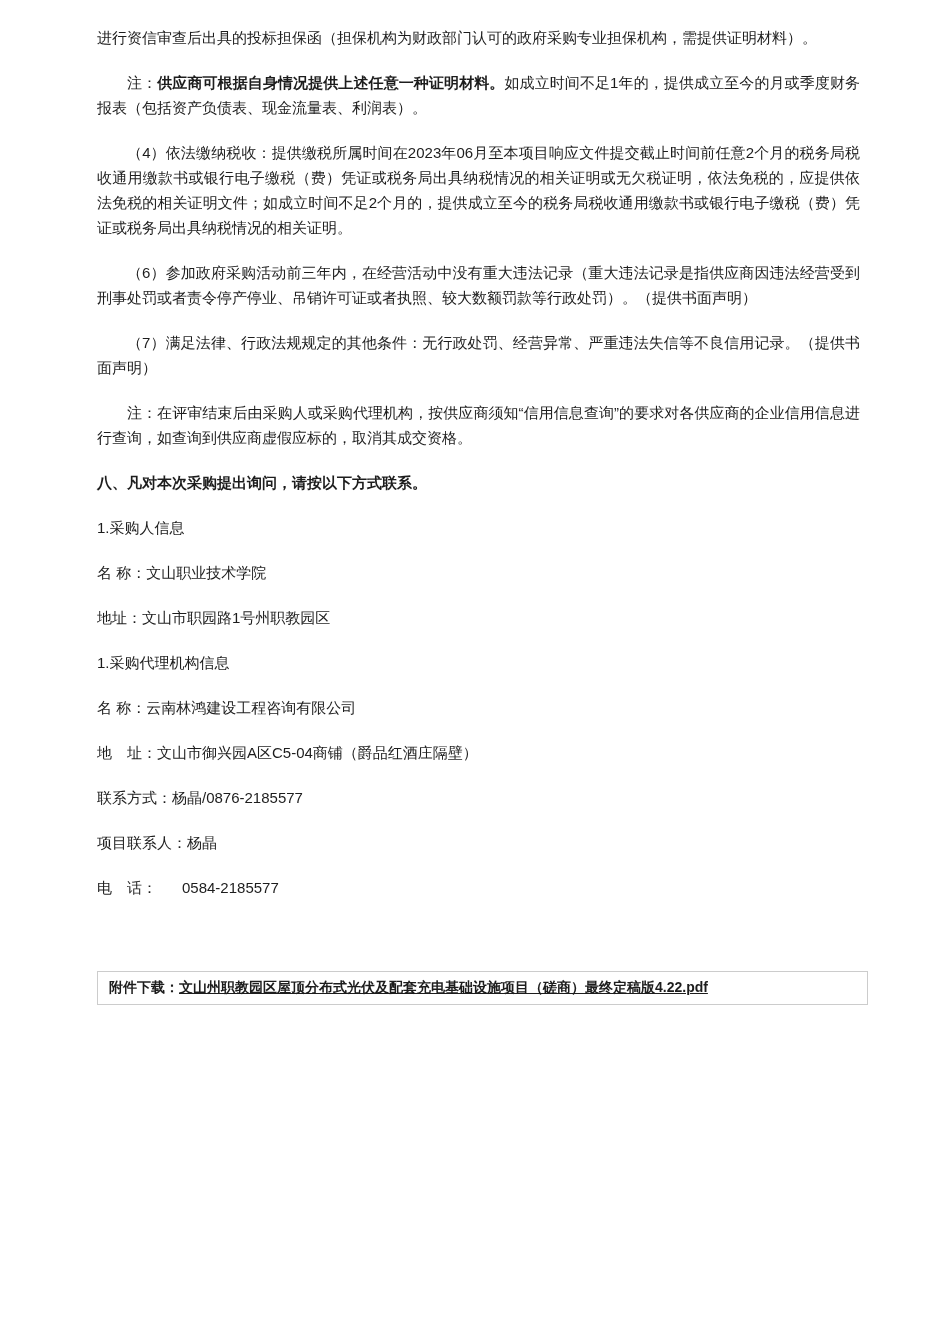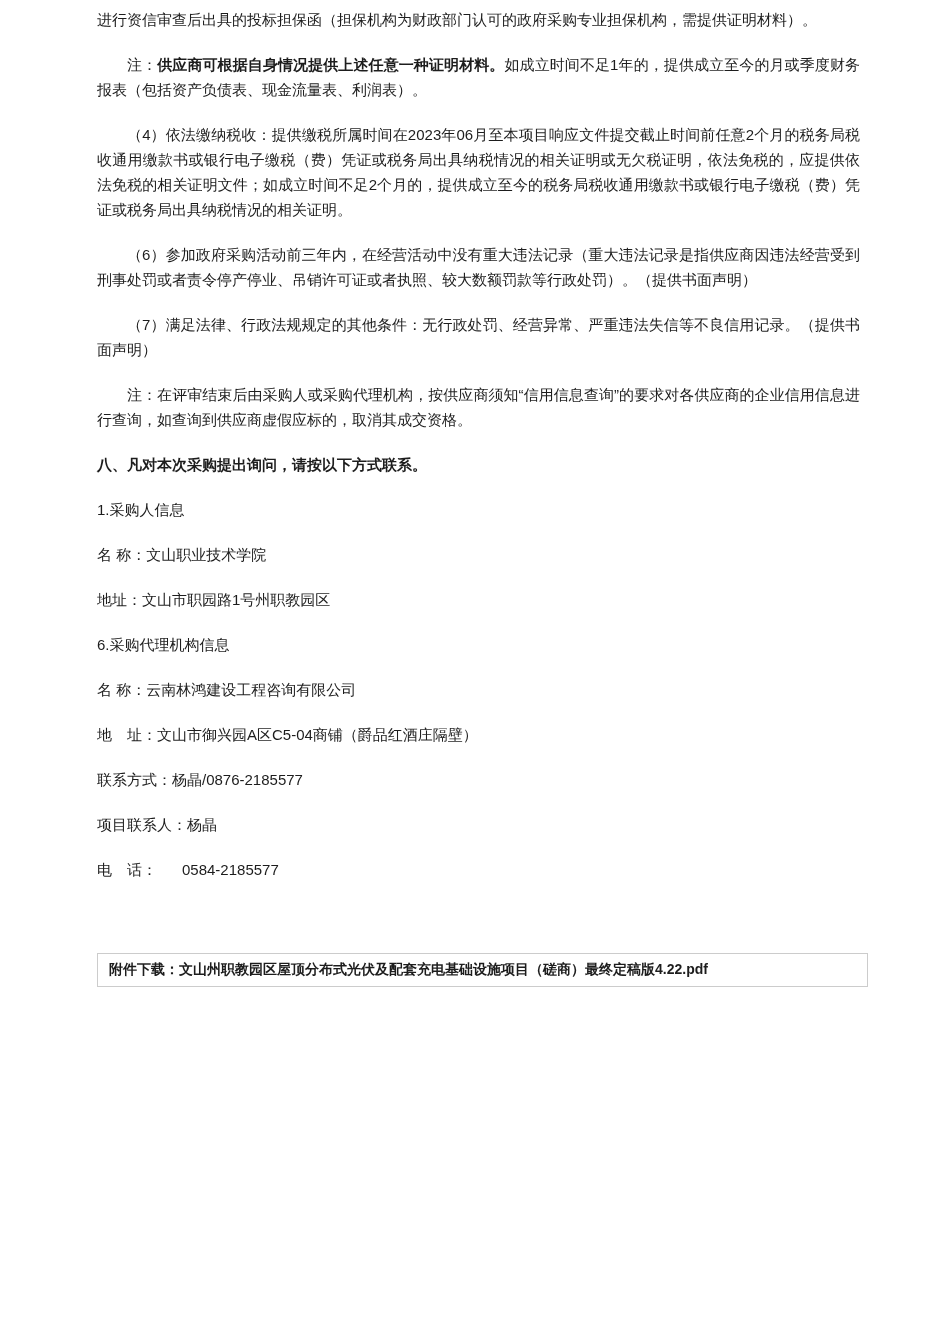--- a/index.html
+++ b/index.html
@@ -10,21 +10,21 @@
   body {
     width: 950px;
     min-height: 1344px;
     color: #1d1d1d;
     font-family: "Liberation Sans", "DejaVu Sans", sans-serif;
     -webkit-font-smoothing: antialiased;
   }
   .doc {
     margin-left: 97px;
     width: 763px;
-    padding-top: 7px;
+    padding-top: 25px;
   }
   .para {
     font-size: 15px;
     line-height: 25px;
     margin: 0 0 20px 0;
   }
   .para.body {
     text-align: justify;
   }
   .para.line {
@@ -51,39 +51,40 @@
     font-size: 14px;
     font-weight: bold;
     line-height: 25px;
     white-space: nowrap;
   }
   .attach-label {
     font-weight: bold;
   }
   .attach-link {
     color: inherit;
+    text-decoration: underline;
     cursor: pointer;
   }
 </style>
 </head>
 <body>
 
 <main class="doc">
   <section id="document-content">
       <p class="para body"><span>进行资信审查后出具的投标担保函（担保机构为财政部门认可的政府采购专业担保机构，需提供证明材料）。</span></p>
       <p class="para body indent"><span>注：</span><b>供应商可根据自身情况提供上述任意一种证明材料。</b><span>如成立时间不足1年的，提供成立至今的月或季度财务报表（包括资产负债表、现金流量表、利润表）。</span></p>
       <p class="para body indent"><span>（4）依法缴纳税收：提供缴税所属时间在2023年06月至本项目响应文件提交截止时间前任意2个月的税务局税收通用缴款书或银行电子缴税（费）凭证或税务局出具纳税情况的相关证明或无欠税证明，依法免税的，应提供依法免税的相关证明文件；如成立时间不足2个月的，提供成立至今的税务局税收通用缴款书或银行电子缴税（费）凭证或税务局出具纳税情况的相关证明。</span></p>
       <p class="para body indent"><span>（6）参加政府采购活动前三年内，在经营活动中没有重大违法记录（重大违法记录是指供应商因违法经营受到刑事处罚或者责令停产停业、吊销许可证或者执照、较大数额罚款等行政处罚）。（提供书面声明）</span></p>
       <p class="para body indent"><span>（7）满足法律、行政法规规定的其他条件：无行政处罚、经营异常、严重违法失信等不良信用记录。（提供书面声明）</span></p>
       <p class="para body indent"><span>注：在评审结束后由采购人或采购代理机构，按供应商须知“信用信息查询”的要求对各供应商的企业信用信息进行查询，如查询到供应商虚假应标的，取消其成交资格。</span></p>
       <p class="para heading"><b>八、凡对本次采购提出询问，请按以下方式联系。</b></p>
       <p class="para line"><span>1.采购人信息</span></p>
       <p class="para line"><span>名 称：文山职业技术学院</span></p>
       <p class="para line"><span>地址：文山市职园路1号州职教园区</span></p>
-      <p class="para line"><span>6.采购代理机构信息</span></p>
+      <p class="para line"><span>1.采购代理机构信息</span></p>
       <p class="para line"><span>名 称：云南林鸿建设工程咨询有限公司</span></p>
       <p class="para line"><span>地　址：文山市御兴园A区C5-04商铺（爵品红酒庄隔壁）</span></p>
       <p class="para line"><span>联系方式：杨晶/0876-2185577</span></p>
       <p class="para line"><span>项目联系人：杨晶</span></p>
       <p class="para line"><span>电　话：      0584-2185577</span></p>
     </section>
   <section id="attachments-box" class="attachments">
       <div class="attach-row"><span class="attach-label">附件下载：</span><a class="attach-link">文山州职教园区屋顶分布式光伏及配套充电基础设施项目（磋商）最终定稿版4.22.pdf</a></div>
     </section>
 </main>

